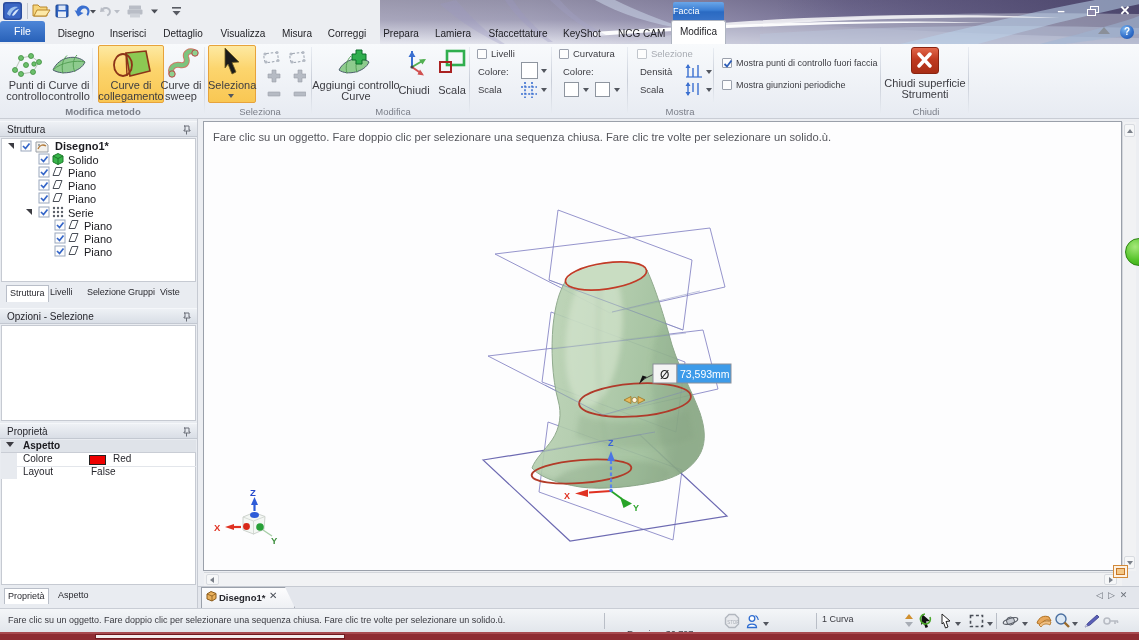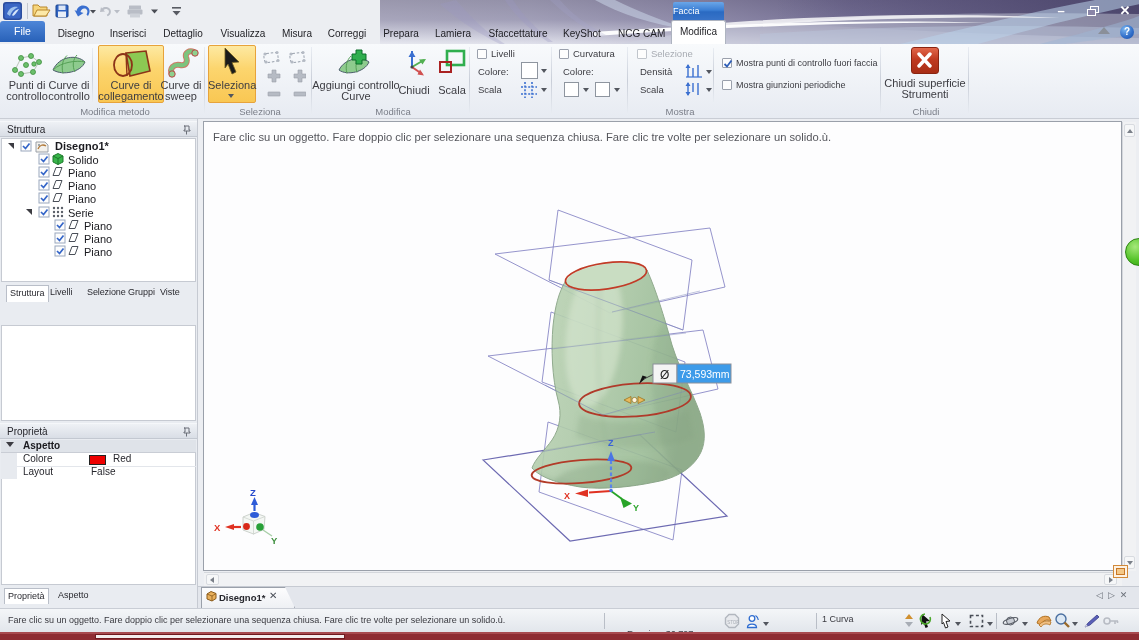--- a/index.html
+++ b/index.html
@@ -139,21 +139,21 @@
  
  <div class="gsep" style="left:92px;top:4px;height:54px;"></div>
  <div class="gsep" style="left:204px;"></div>
  <div class="gsep" style="left:311px;"></div>
  <div class="gsep" style="left:469px;"></div>
  <div class="gsep" style="left:551px;"></div>
  <div class="gsep" style="left:627px;"></div>
  <div class="gsep" style="left:713px;top:4px;height:54px;"></div>
  <div class="gsep" style="left:880px;"></div>
  <div class="gsep" style="left:968px;"></div>
- <div class="glabel" style="left:32px;width:166px;">Modifica metodo</div>
+ <div class="glabel" style="left:20px;width:166px;font-weight:bold;">Modifica metodo</div>
  <div class="glabel" style="left:210px;width:100px;">Seleziona</div>
  <div class="glabel" style="left:330px;width:126px;">Modifica</div>
  <div class="glabel" style="left:635px;width:90px;">Mostra</div>
  <div class="glabel" style="left:885px;width:82px;">Chiudi</div>
  
  <svg class="abs" style="left:11px;top:6px" width="32" height="28" viewBox="0 0 32 28">
   <path d="M4,20 L10,8 L20,6 L28,12 L22,22 L10,24 Z" fill="none" stroke="#b8c4b8" stroke-width="1"></path>
   <g fill="#6cc06c" stroke="#3f8f3f" stroke-width="0.8">
    <circle cx="4" cy="20" r="2.5"></circle>
           <circle cx="10" cy="8" r="2.5"></circle>
@@ -372,20 +372,23 @@
   <div class="abs" style="left:84px;top:93px;">Piano</div>
   <div class="abs" style="left:84px;top:106px;">Piano</div>
  </div>
  <div class="abs" style="left:0;top:164px;width:197px;height:22px;font-size:9px;color:#2a2a30;">
    <div style="position:absolute;left:6px;top:2px;background:#fff;border:1px solid #b9bec8;border-bottom:none;padding:2px 3px;height:17px;">Struttura</div>
    <div style="position:absolute;left:50px;top:4px;">Livelli</div>
    <div style="position:absolute;left:87px;top:4px;letter-spacing:-0.1px;">Selezione</div>
    <div style="position:absolute;left:128px;top:4px;">Gruppi</div>
    <div style="position:absolute;left:160px;top:4px;">Viste</div>
  </div>
+ <div class="phead" style="top:189px;">Opzioni - Selezione<svg style="position:absolute;right:6px;top:3px" width="8" height="10" viewBox="0 0 8 10">
+          <path d="M1,1 L6,1 L6,5 L7,5 L7,6 L1,6 L1,5 L2,5 L2,1 Z M3.5,6 L3.5,9.5" stroke="#6a6f78" stroke-width="1" fill="none"></path>
+        </svg></div>
  <div class="pwhite" style="top:206px;height:96px;"></div>
  <div class="phead" style="top:304px;">Proprietà<svg style="position:absolute;right:6px;top:3px" width="8" height="10" viewBox="0 0 8 10">
           <path d="M1,1 L6,1 L6,5 L7,5 L7,6 L1,6 L1,5 L2,5 L2,1 Z M3.5,6 L3.5,9.5" stroke="#6a6f78" stroke-width="1" fill="none"></path>
         </svg></div>
  <div class="pwhite" style="top:321px;height:145px;"></div>
  <div class="abs" style="left:1px;top:321px;width:195px;height:13px;background:#dfe3e9;border-bottom:1px solid #c9cdd5;">
    <div style="position:absolute;left:5px;top:2px;width:0;height:0;border-left:4px solid transparent;border-right:4px solid transparent;border-top:5px solid #3c3c42;"></div>
    <div style="position:absolute;left:22px;top:0px;font-size:10px;font-weight:bold;color:#1a1a1f;">Aspetto</div>
  </div>
  <div class="abs" style="left:1px;top:334px;width:195px;height:13px;">

